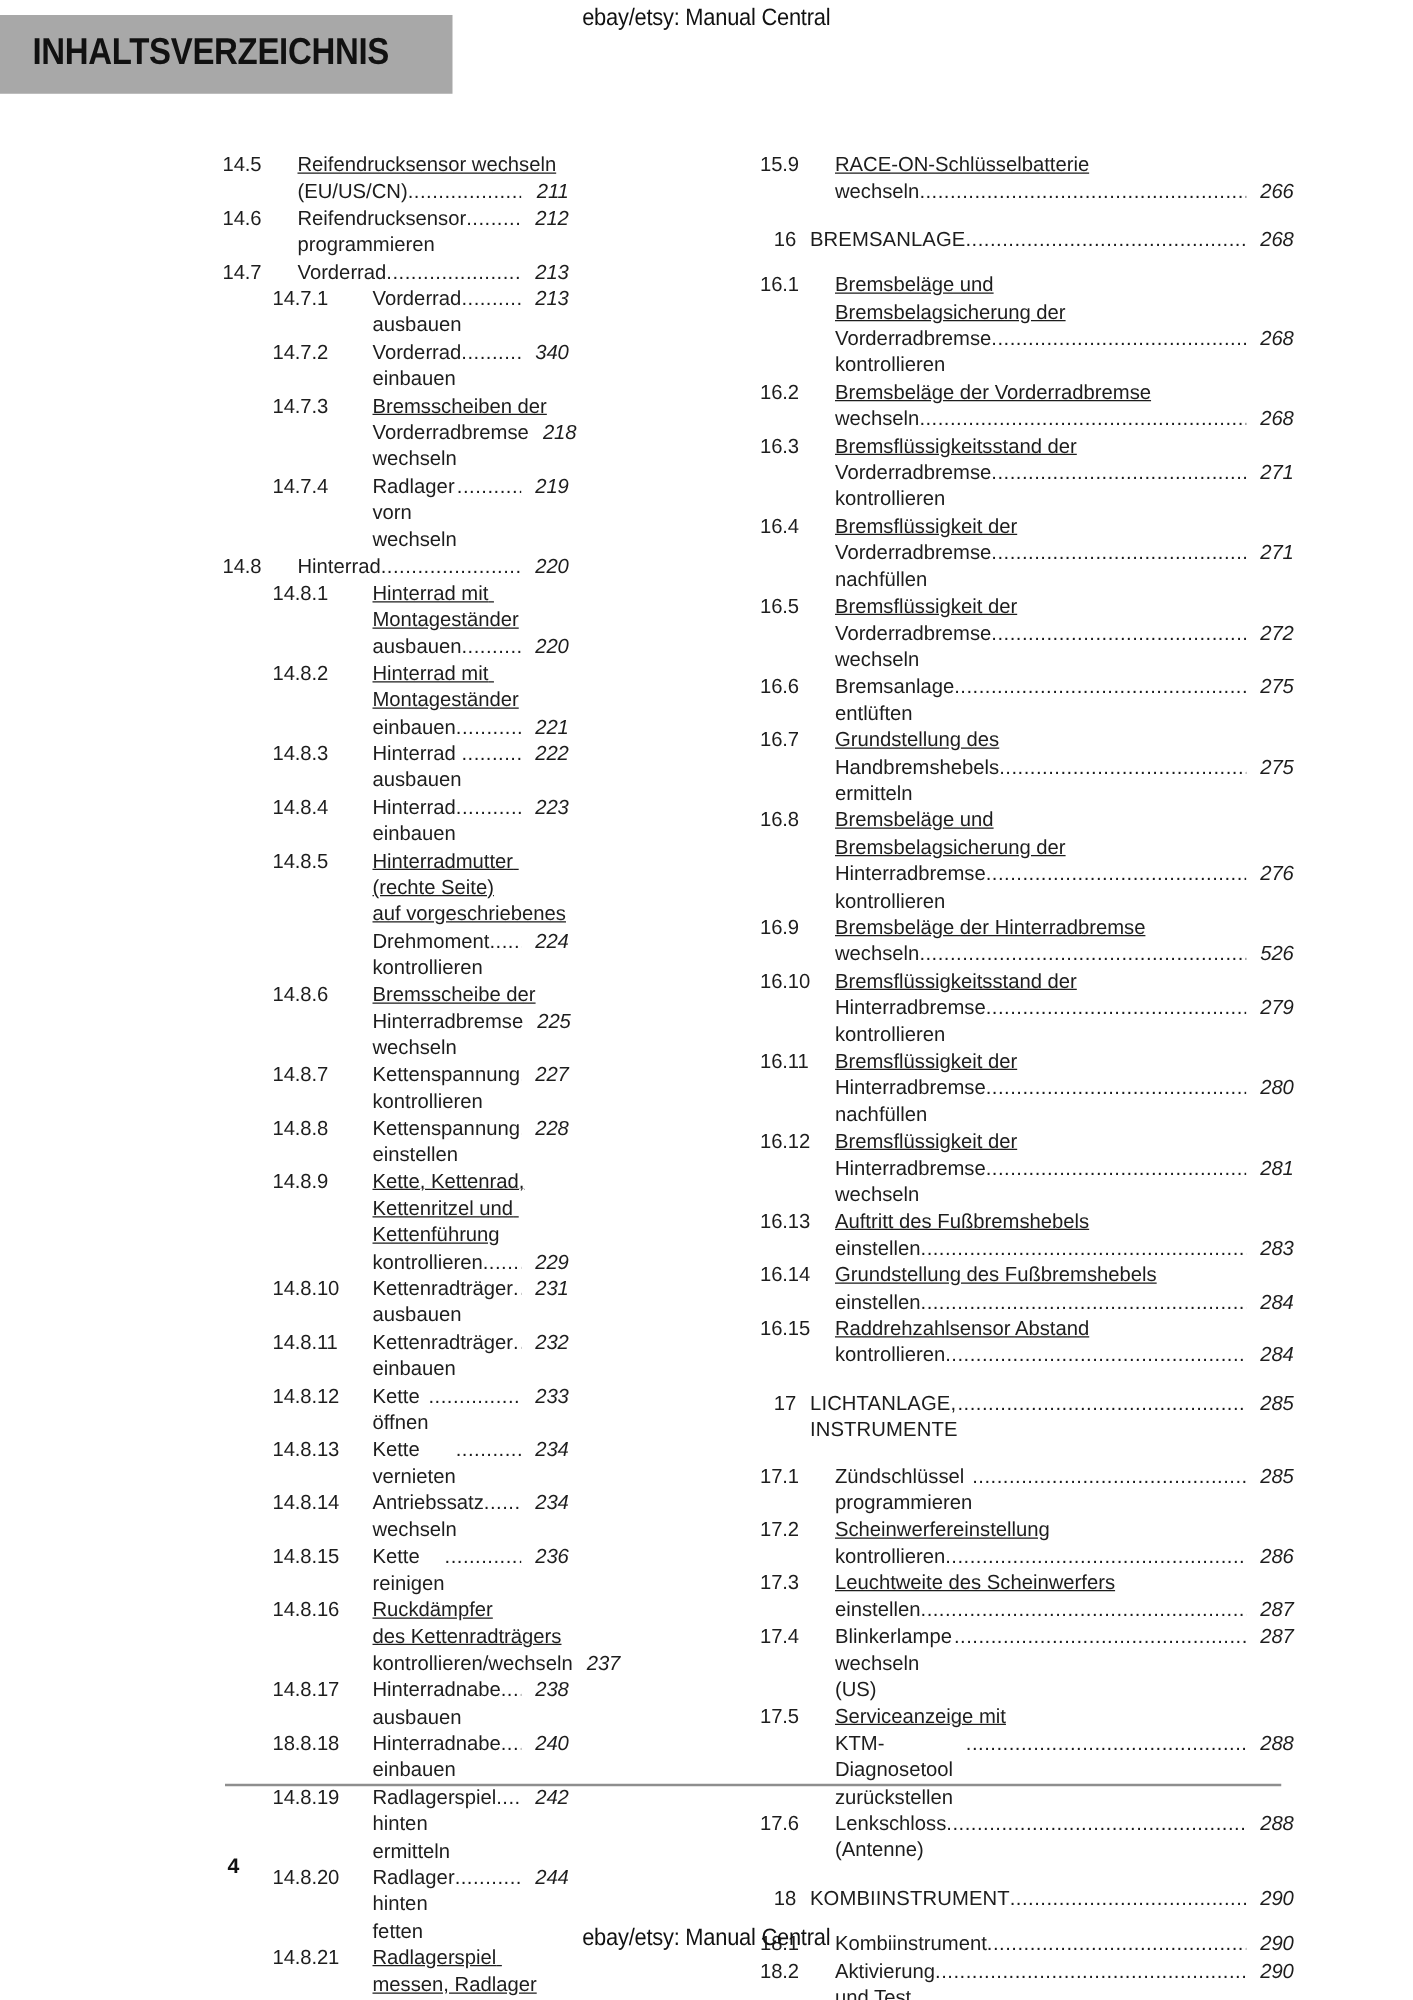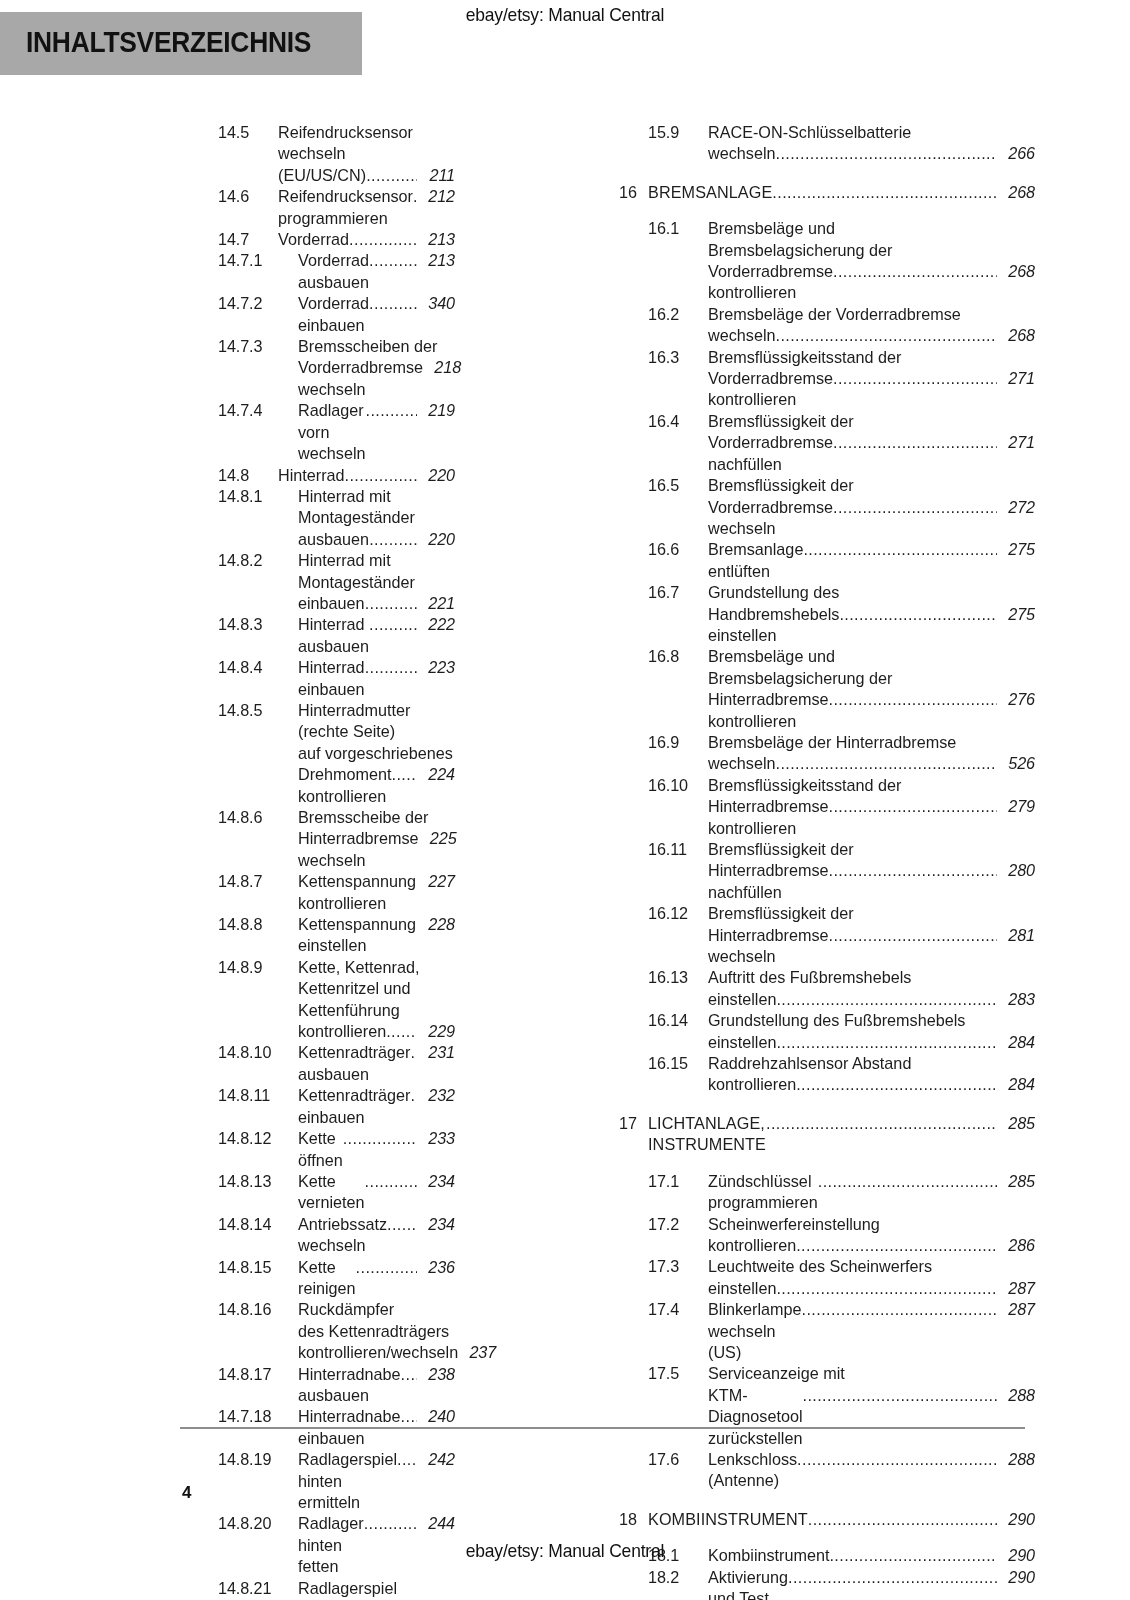--- a/index.html
+++ b/index.html
@@ -98,21 +98,21 @@
   .entry .body {
     flex: 1 1 auto;
     min-width: 0;
   }
 
   
   .lvl-chapter { margin-top: 17px; margin-bottom: 15px; }
   .lvl-chapter .num { width: 40px; text-align: center; }
   .lvl-chapter .body { letter-spacing: 0.1px; }
 
-  .lvl-2 { margin-left: 40px; }
+  .lvl-2 { }
   .lvl-2 .num { width: 60px; }
 
   .lvl-3 { margin-left: 40px; }
   .lvl-3 .num { width: 80px; }
 
   
   .line {
     display: flex;
     align-items: baseline;
     width: 100%;
@@ -135,21 +135,21 @@
   }
   .line .pg {
     flex: 0 0 auto;
     padding-left: 6px;
     text-align: right;
     min-width: 32px;
     letter-spacing: -0.1px;
     font-style: italic;
   }
   .line.nodots { }
-  .line.nodots .text { flex: 1 1 auto; }
+  .line.nodots .text { flex: 1 1 auto; text-decoration: underline; }
 
   
   #rule {
     position: absolute;
     left: 180px;
     top: 1427px;
     width: 845px;
     height: 2px;
     background: #8e8e8e;
   }
@@ -449,21 +449,21 @@
           <div class="num">14.8.17</div>
           <div class="body">
             <div class="line">
               <span class="text">Hinterradnabe ausbauen</span>
               <span class="dots"></span>
               <span class="pg">238</span>
             </div>
           </div>
         </div>
         <div class="entry lvl-3">
-          <div class="num">14.7.18</div>
+          <div class="num">18.8.18</div>
           <div class="body">
             <div class="line">
               <span class="text">Hinterradnabe einbauen</span>
               <span class="dots"></span>
               <span class="pg">240</span>
             </div>
           </div>
         </div>
         <div class="entry lvl-3">
           <div class="num">14.8.19</div>
@@ -598,21 +598,21 @@
             </div>
           </div>
         </div>
         <div class="entry lvl-2">
           <div class="num">16.7</div>
           <div class="body">
             <div class="line nodots">
               <span class="text">Grundstellung des</span>
             </div>
             <div class="line">
-              <span class="text">Handbremshebels einstellen</span>
+              <span class="text">Handbremshebels ermitteln</span>
               <span class="dots"></span>
               <span class="pg">275</span>
             </div>
           </div>
         </div>
         <div class="entry lvl-2">
           <div class="num">16.8</div>
           <div class="body">
             <div class="line nodots">
               <span class="text">Bremsbeläge und</span>

